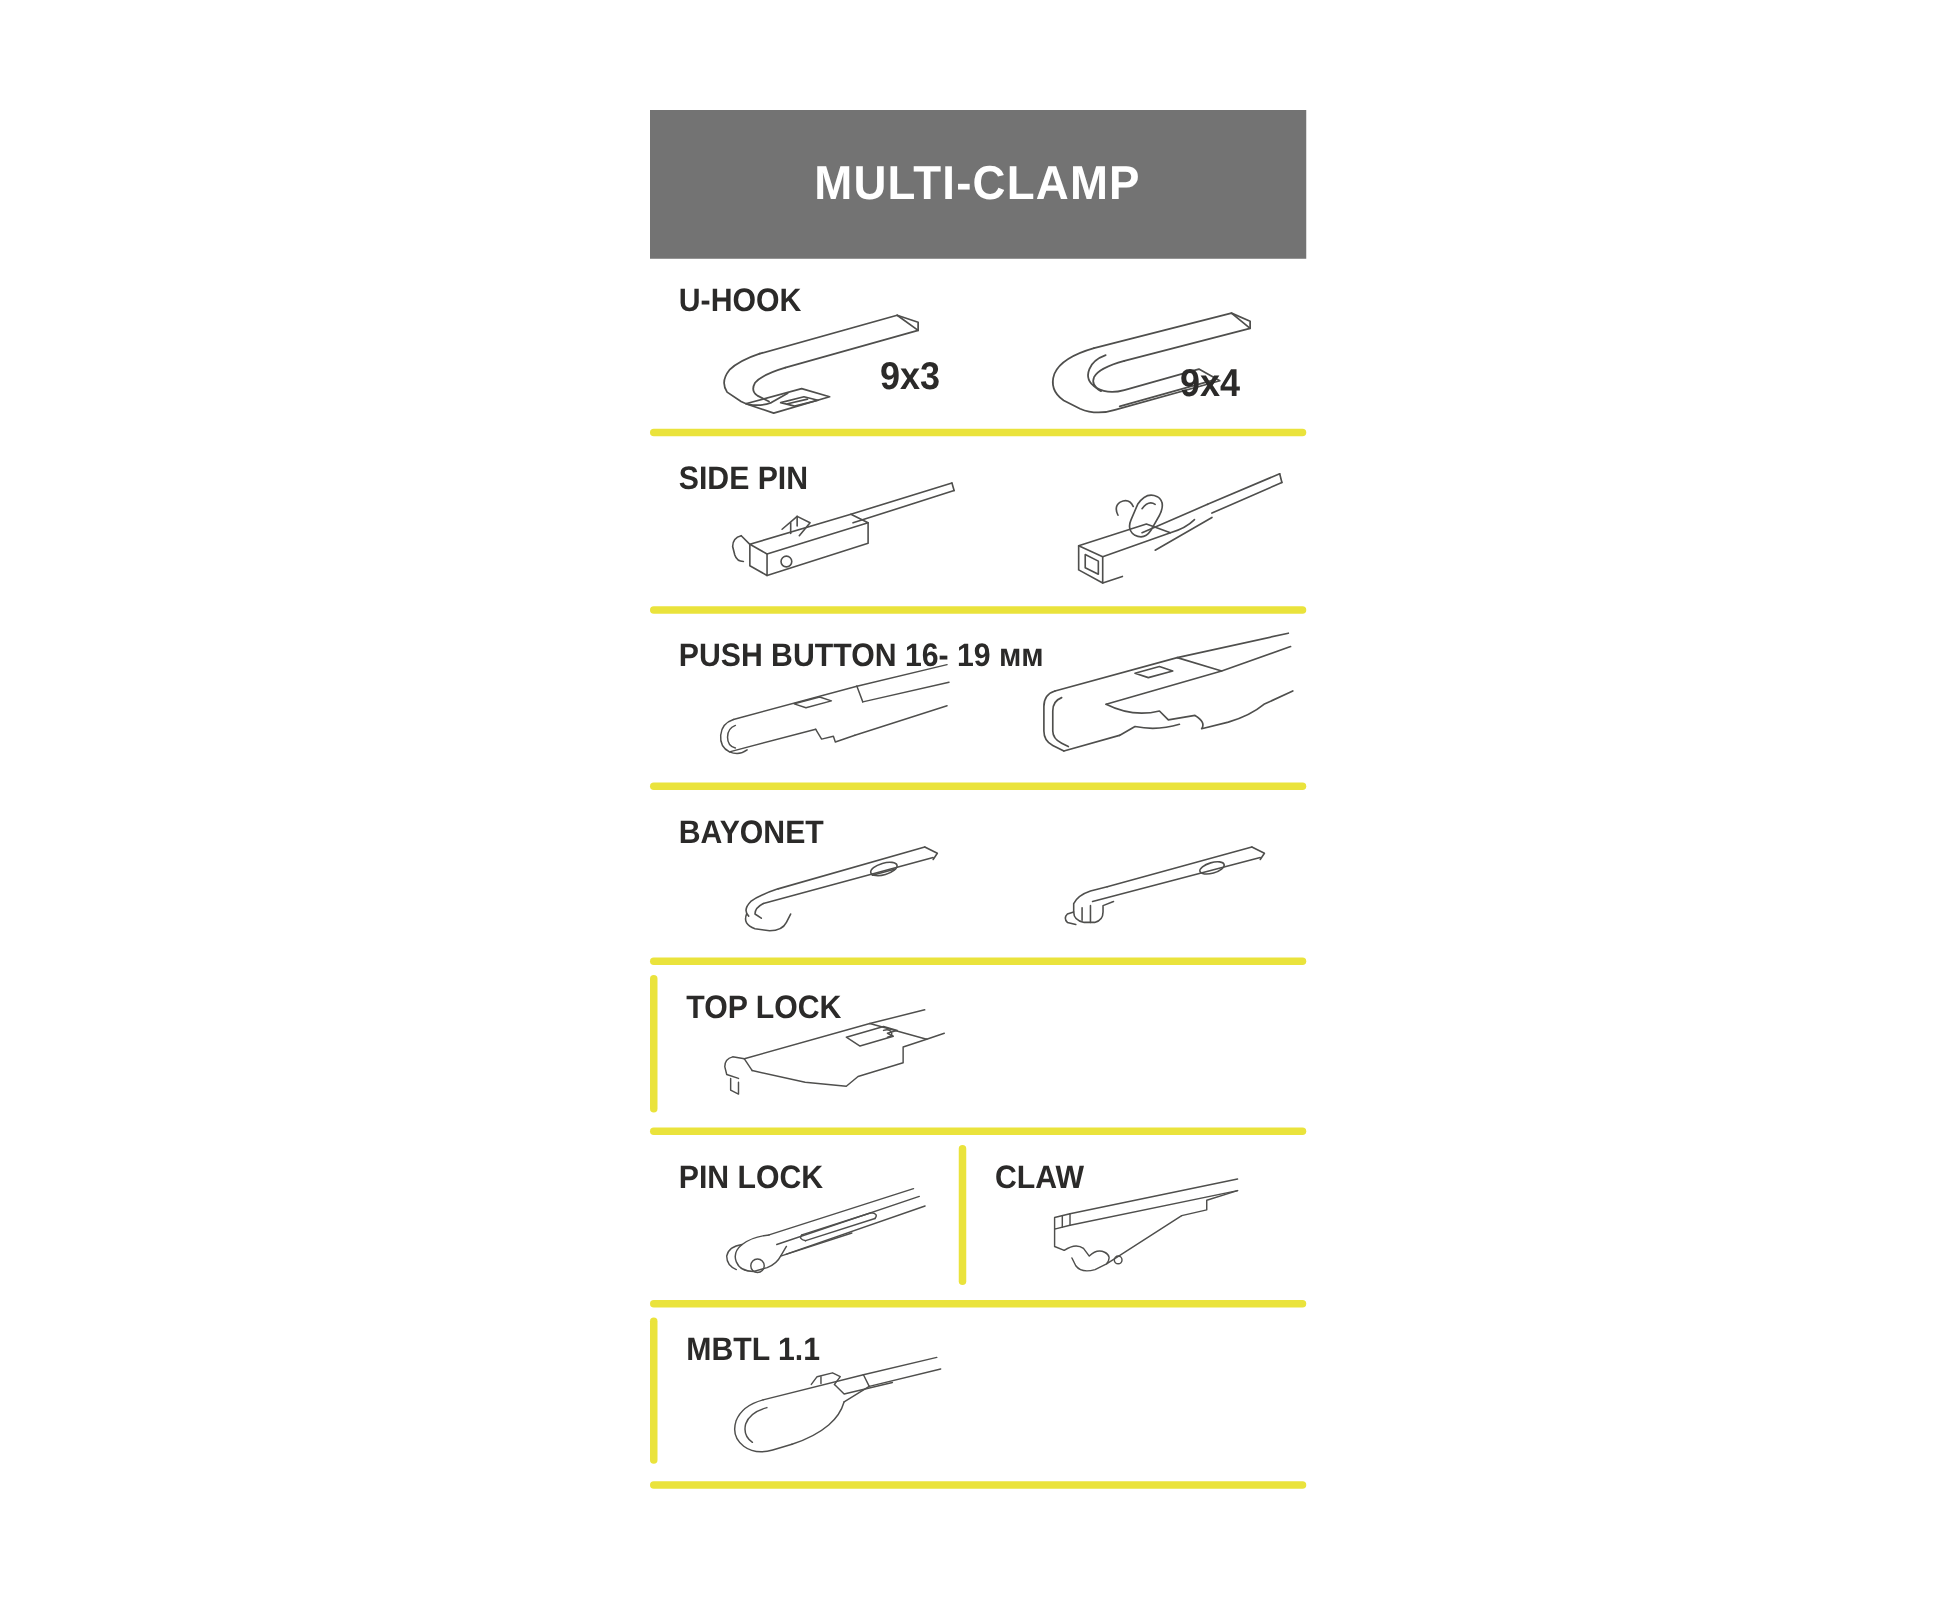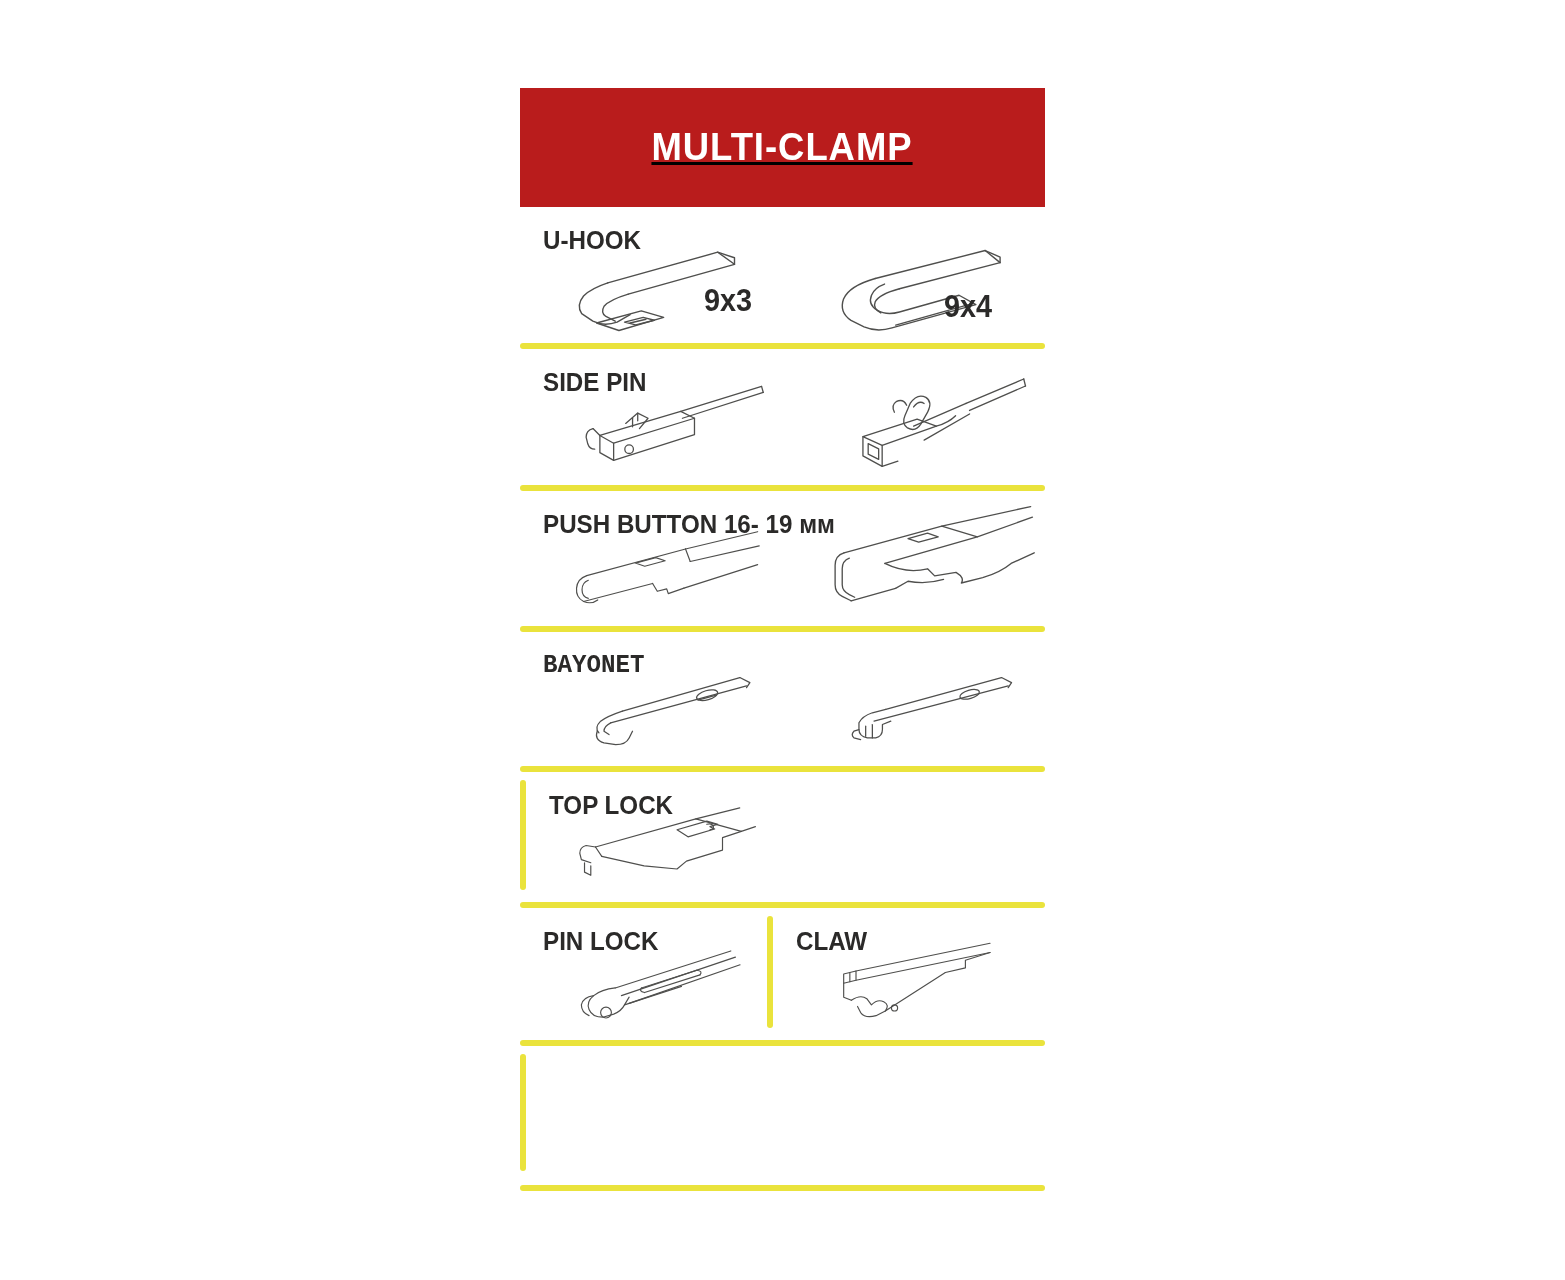--- a/index.html
+++ b/index.html
@@ -16,21 +16,21 @@
   .split{display:flex;}
   .col-l{position:relative;width:256px;height:100%;}
   .col-r{position:relative;width:263px;height:100%;padding-left:19px;}
   .vdiv{width:6px;border-radius:3px;align-self:stretch;}
 </style>
 </head>
 <body>
 
 <div class="sheet">
 
-  <div class="banner" style="background:#b91c1c;text-decoration:underline;">
+  <div class="banner" style="background:#737373;">
     <div class="banner-title">MULTI-CLAMP</div>
   </div>
 
   <div class="section" style="height:136px;text-align:center;">
     <div class="sec-label">U-HOOK</div>
     <svg class="draw" style="left:30px;top:32px;" width="205" height="100" viewBox="0 0 220 105">
       <path d="M62,46 L180,13 L198,19 L198,26 L84,58"></path>
       <path d="M180,13 L198,26"></path>
       <path d="M62,46 Q44,52 36,60 Q28,70 34,79 L46,87 Q58,93 72,88 L86,80"></path>
       <path d="M84,58 Q64,64 58,71 Q54,78 60,82 L70,87"></path>
@@ -108,21 +108,21 @@
       <path d="M112,40 L134,34 L146,38 L124,44 Z"></path>
       <path d="M150,26 L250,4"></path>
       <path d="M190,38 L252,16"></path>
       <path d="M86,68 Q110,80 134,74 L142,82 L166,78 Q176,84 172,90 L196,84 Q216,78 228,68 L254,56"></path>
       <path d="M98,96 L112,88 Q132,92 152,86"></path>
     </svg>
   </div>
 
   <div class="divider" style="background:#eae33c;"></div>
 
-  <div class="section" style="height:134px;font-family:Liberation Mono, monospace;">
+  <div class="section" style="height:134px;">
     <div class="sec-label">BAYONET</div>
     <svg class="draw" style="left:32px;top:26px;" width="218" height="102" viewBox="0 0 260 115">
       <path d="M84,60 L224,20"></path>
       <path d="M70,74 L232,30"></path>
       <path d="M224,20 L236,26 L232,32"></path>
       <path d="M84,60 Q66,66 58,72 Q50,80 56,86"></path>
       <path d="M70,74 Q62,78 62,84 L68,88"></path>
       <path d="M54,84 Q50,94 62,98 L76,100 Q88,100 92,92 L96,84"></path>
       <ellipse cx="185" cy="41" rx="13" ry="5.5" transform="rotate(-16 185 41)"></ellipse>
       <path d="M174,47 L196,41"></path>
@@ -192,17 +192,33 @@
         <circle cx="114" cy="96" r="4"></circle>
         <path d="M102,100 L180,50"></path>
       </svg>
     </div>
   </div>
 
   <div class="divider" style="background:#eae33c;"></div>
 
   <div class="section split" style="height:139px;">
     <div class="vdiv" style="background:#eae33c;margin:8px 0 14px;"></div>
+    <div class="col-r">
+      <div class="sec-label">MBTL 1.1</div>
+      <svg class="draw" style="left:14px;top:26px;" width="232" height="112" viewBox="0 0 250 145">
+        <path d="M66,62 Q44,68 38,84 Q33,100 46,110 Q58,119 76,114 L96,108"></path>
+        <path d="M70,70 Q52,75 48,87 Q45,99 55,106"></path>
+        <path d="M66,62 L170,36"></path>
+        <path d="M116,46 L122,38 L138,34 L146,38 L140,46"></path>
+        <path d="M126,38 L126,45"></path>
+        <path d="M170,36 L246,18"></path>
+        <path d="M176,48 L250,30"></path>
+        <path d="M170,36 L176,48"></path>
+        <path d="M96,108 Q120,100 134,88 Q146,78 150,64"></path>
+        <path d="M150,64 L176,48"></path>
+        <path d="M140,46 L150,56 L200,44"></path>
+      </svg>
+    </div>
   </div>
 
   <div class="divider" style="background:#eae33c;"></div>
 
 </div>
 
 </body></html>

